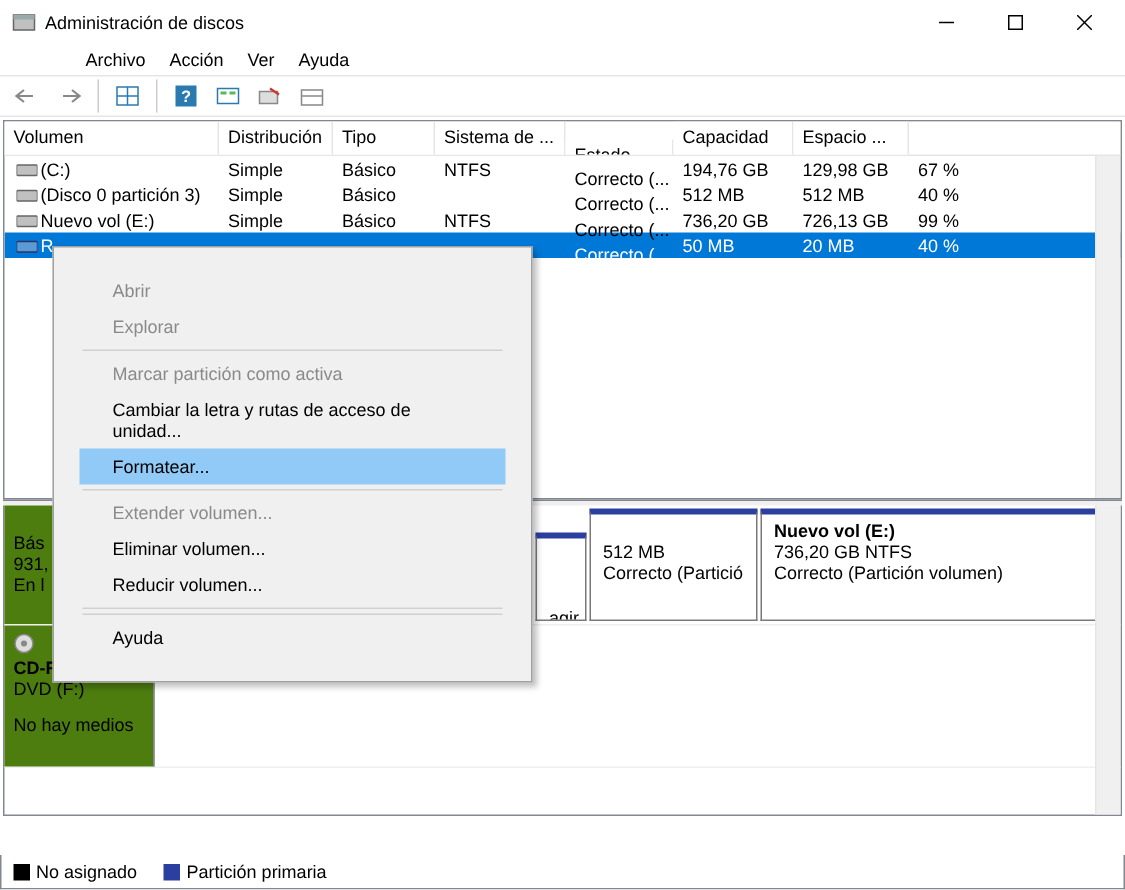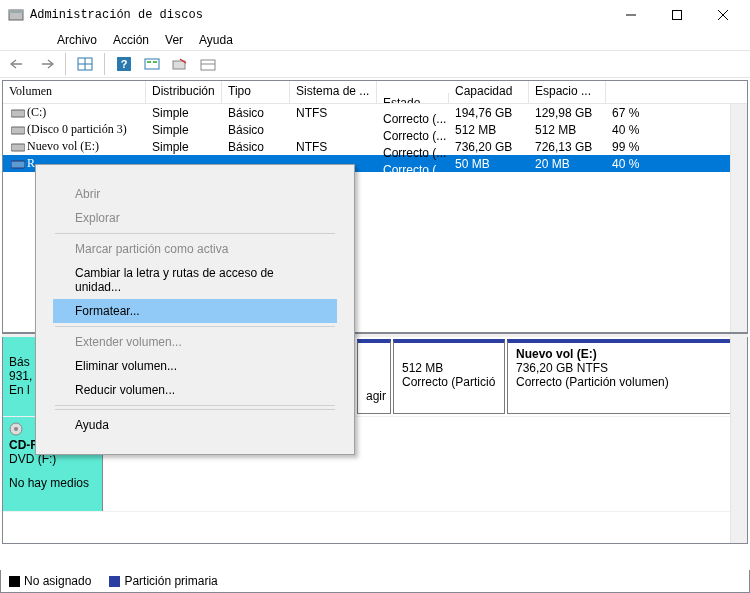--- a/index.html
+++ b/index.html
@@ -13,21 +13,20 @@
     height: 593px;
     overflow: hidden;
     position: relative;
   }
   .titlebar {
     height: 30px;
     display: flex;
     align-items: center;
     padding: 0 4px 0 8px;
     background: #fff;
-    font-family: Liberation Mono, monospace;
   }
   .titlebar .icon { width:16px; height:16px; margin-right:6px; display:flex; align-items:center; justify-content:center;}
   .titlebar .title { flex:1; }
   .winbtns { display:flex; }
   .winbtn { width:46px; height:30px; display:flex; align-items:center; justify-content:center; }
   .winbtn svg { stroke:#000; stroke-width:1; fill:none; }
   .menubar {
     height: 20px;
     display:flex;
     align-items:center;
@@ -57,31 +56,31 @@
     white-space:nowrap;
     overflow:hidden;
   }
   .tbody { }
   .tr { display:flex; height:17px; align-items:center;}
   .tr.sel { background:#0078d7; color:#fff;}
   .td { padding:0 6px; white-space:nowrap; overflow:hidden;}
   .vol-ico { display:inline-block; width:14px; height:12px; vertical-align:middle; margin-right:2px; margin-left:2px;}
   
   
-  .c0{width:143px;font-family:Liberation Serif, serif;} .c1{width:76px;} .c2{width:68px;} .c3{width:87px;}
+  .c0{width:143px;} .c1{width:76px;} .c2{width:68px;} .c3{width:87px;}
   .c4{width:72px;margin-top:12px;} .c5{width:80px;} .c6{width:77px;} .c7{width:91px;}
 
   
   .bottom { border:1px solid #828790; border-top:none; display:flex; flex-direction:column; height:207px; position:relative;}
   .bsep { height:4px; background:#f0f0f0; border-top:1px solid #828790;}
   .diskrow { display:flex; height:93px; border-bottom:1px solid #f0f0f0;}
   .diskhead {
     width:100px; border-right:1px solid #828790;
     padding:4px 6px;
-    background:#5eead4;
+    background:#4d7c0f;
     display:flex; flex-direction:column;
   }
   .diskparts { flex:1; display:flex; padding:2px;}
   .part {
     border:1px solid #7a7a7a;
     border-top:4px solid #2a3fa0;
     margin-right:2px;
     padding:4px 8px;
     background:#fff;
     display:flex; flex-direction:column;
@@ -276,21 +275,21 @@
   <div class="bsep"></div>
   <div class="bottom">
     <div class="diskrow" style="height:80px;">
       <div class="diskhead" style="width:34px; overflow:hidden; white-space:nowrap; padding-top:18px;">
         <div>Bás</div>
         <div>931,</div>
         <div>En l</div>
       </div>
       <div class="diskparts" style="padding-left:0;">
         <div style="width:320px;"></div>
-        <div class="part" style="width:34px; overflow:hidden; padding:46px 4px 4px 4px;">
+        <div class="part" style="width:34px; overflow:hidden; padding:46px 4px 4px 4px;margin-top:16px;">
           <div style="text-align:right;">agir</div>
         </div>
         <div class="part" style="width:112px; padding-top:18px;">
           <div>512 MB</div>
           <div>Correcto (Partició</div>
         </div>
         <div class="part" style="flex:1;">
           <div class="name">Nuevo vol  (E:)</div>
           <div>736,20 GB NTFS</div>
           <div>Correcto (Partición volumen)</div>

